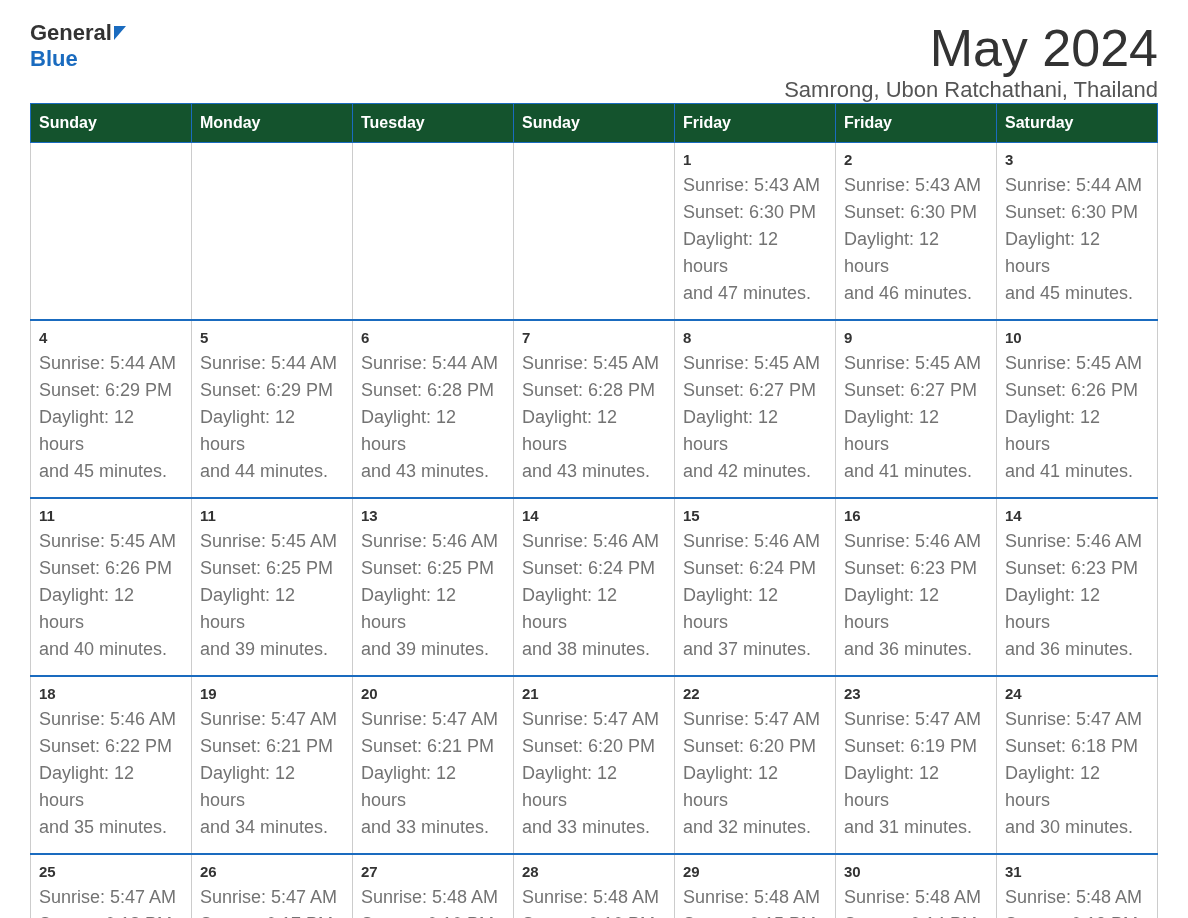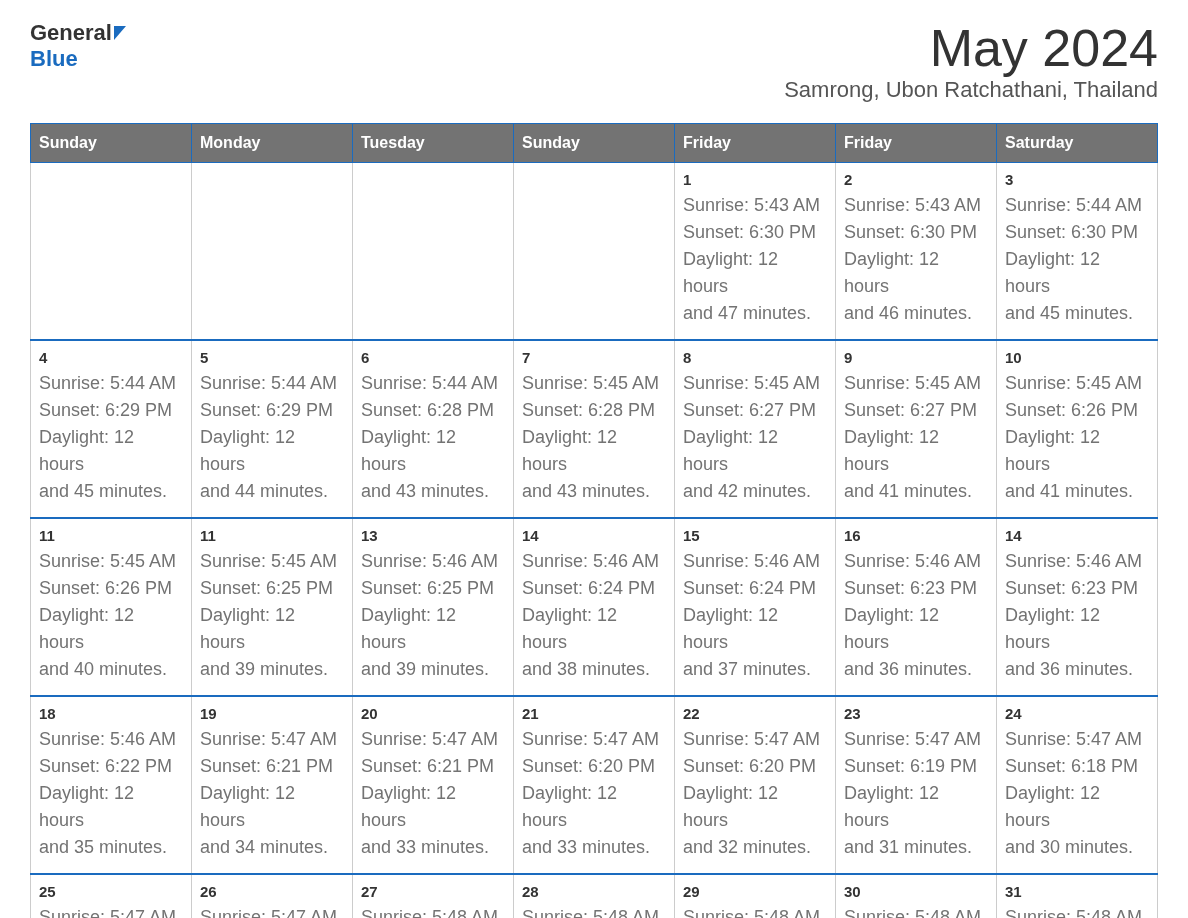--- a/index.html
+++ b/index.html
@@ -8,21 +8,20 @@
       background: #fff;
       color: #333;
       width: 1188px;
       min-height: 918px;
       padding: 20px 30px;
     }
     .header {
       display: flex;
       justify-content: space-between;
       align-items: flex-start;
-      margin-bottom: 20px;
     }
     .logo-text-general {
       font-size: 22px;
       font-weight: bold;
       color: #333;
     }
     .logo-text-blue {
       font-size: 22px;
       font-weight: bold;
       color: #1a6bbf;
@@ -40,21 +39,21 @@
       font-size: 22px;
       font-weight: 400;
       color: #555;
     }
     .calendar {
       width: 100%;
       border-collapse: collapse;
       border: 1px solid #999;
     }
     .calendar thead tr th {
-      background-color: #737373;
+      background-color: #14532d;
       color: #fff;
       font-size: 16px;
       font-weight: 600;
       padding: 10px 8px;
       text-align: left;
       border: 1px solid #1a6bbf;
     }
     .calendar tbody tr td {
       vertical-align: top;
       padding: 8px 8px 12px 8px;

